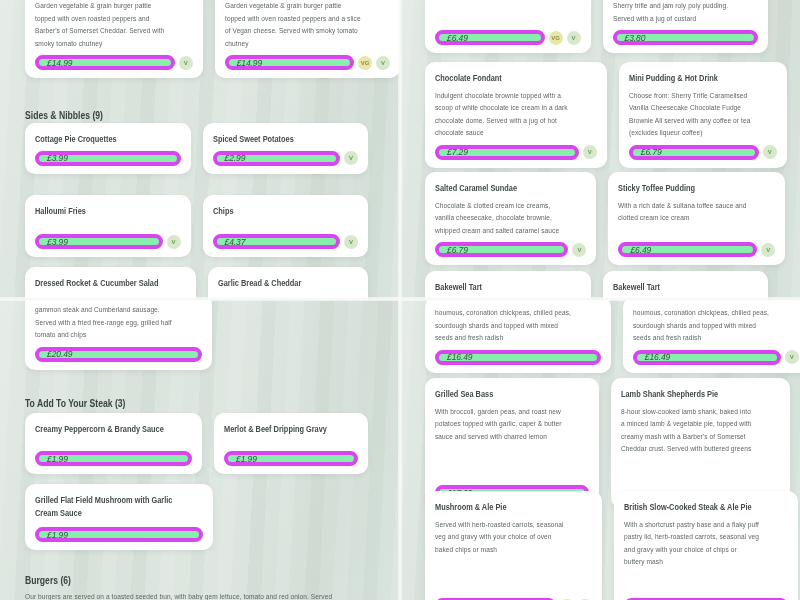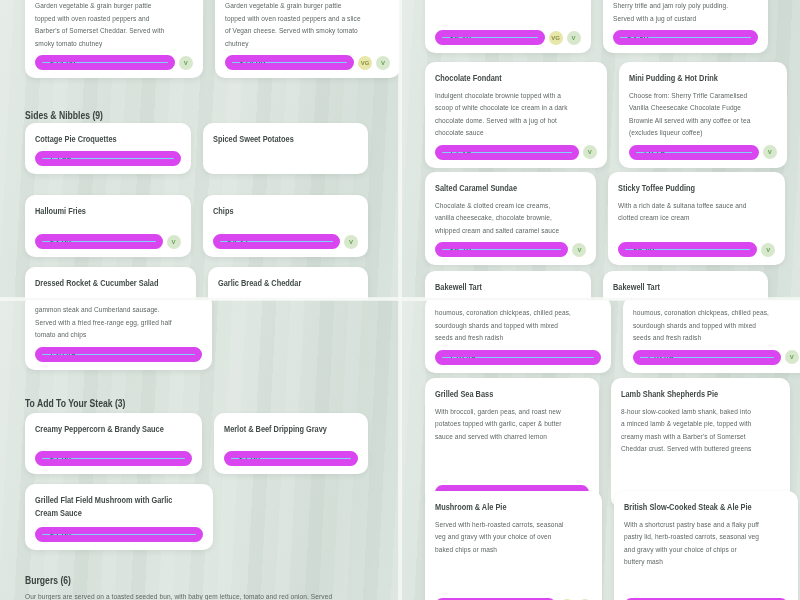--- a/index.html
+++ b/index.html
@@ -12,22 +12,22 @@
   .row{position:absolute;left:25px;right:32px;display:grid;grid-template-columns:1fr 1fr;gap:12px;align-items:stretch;}
   .card{position:relative;background:#ffffff;border-radius:10px;box-sizing:border-box;
         padding:10px 10px 8px 10px;display:flex;flex-direction:column;
         box-shadow:0 2px 5px rgba(80,100,90,.10);}
   .title{font-size:9px;font-weight:700;color:#424b47;line-height:12.5px;height:12.5px;flex:none;}
   .title-last{margin-bottom:5px;}
   .desc{font-size:8px;color:#5d6663;line-height:12.5px;height:12.5px;flex:none;letter-spacing:.1px;}
   .pad-lines{flex:none;}
   .ts{transform:scaleX(.82);transform-origin:0 50%;white-space:nowrap;}
   .price-row{margin-top:auto;display:flex;align-items:center;gap:4px;flex:none;}
-  .pill{flex:1;height:15px;border-radius:8px;background:#7dd3fc;border:7px solid #d946ef;
-        display:flex;align-items:center;padding:0 8px;box-sizing:border-box;min-width:0;overflow:hidden;}
+  .pill{flex:1;height:15px;border-radius:8px;background:#86efac;border:4px solid #d946ef;
+        display:flex;align-items:center;padding:0 8px;box-sizing:border-box;min-width:0;overflow:hidden;font-style:italic;}
   .price-text{font-size:8.5px;color:#434b47;letter-spacing:-.1px;white-space:nowrap;}
   .badge{width:14px;height:14px;border-radius:50%;flex:none;display:flex;align-items:center;justify-content:center;
          font-size:6px;font-weight:700;letter-spacing:0;}
   .b-v{background:#d7e8cc;color:#63a055;}
   .b-vg{background:#e6e7a9;color:#8d8d45;}
   .heading{position:absolute;left:25px;font-size:10.5px;font-weight:700;color:#3a4440;line-height:14px;}
   .textline{position:absolute;left:25px;font-size:8px;color:#5d6663;line-height:12.5px;letter-spacing:.1px;}
   .seam-v{position:absolute;left:398px;top:0;width:4px;height:600px;
           background:linear-gradient(90deg,rgba(255,255,255,.55),#f4f7f4,rgba(255,255,255,.55));z-index:5;}
   .seam-h{position:absolute;left:0;top:297px;width:800px;height:4px;
@@ -70,20 +70,26 @@
         <article class="card">
           <div class="title ts title-last">Cottage Pie Croquettes</div>
           <div class="price-row">
             <div class="pill">
               <span class="price-text">£3.99</span>
             </div>
           </div>
         </article>
         <article class="card">
           <div class="title ts title-last">Spiced Sweet Potatoes</div>
+          <div class="price-row">
+            <div class="pill">
+              <span class="price-text">£2.99</span>
+            </div>
+            <span class="badge b-v">V</span>
+          </div>
         </article>
       </div>
       <div class="row" style="top: 195px; height: 62px;">
         <article class="card">
           <div class="title ts title-last">Halloumi Fries</div>
           <div class="price-row">
             <div class="pill">
               <span class="price-text">£3.99</span>
             </div>
             <span class="badge b-v">V</span>

